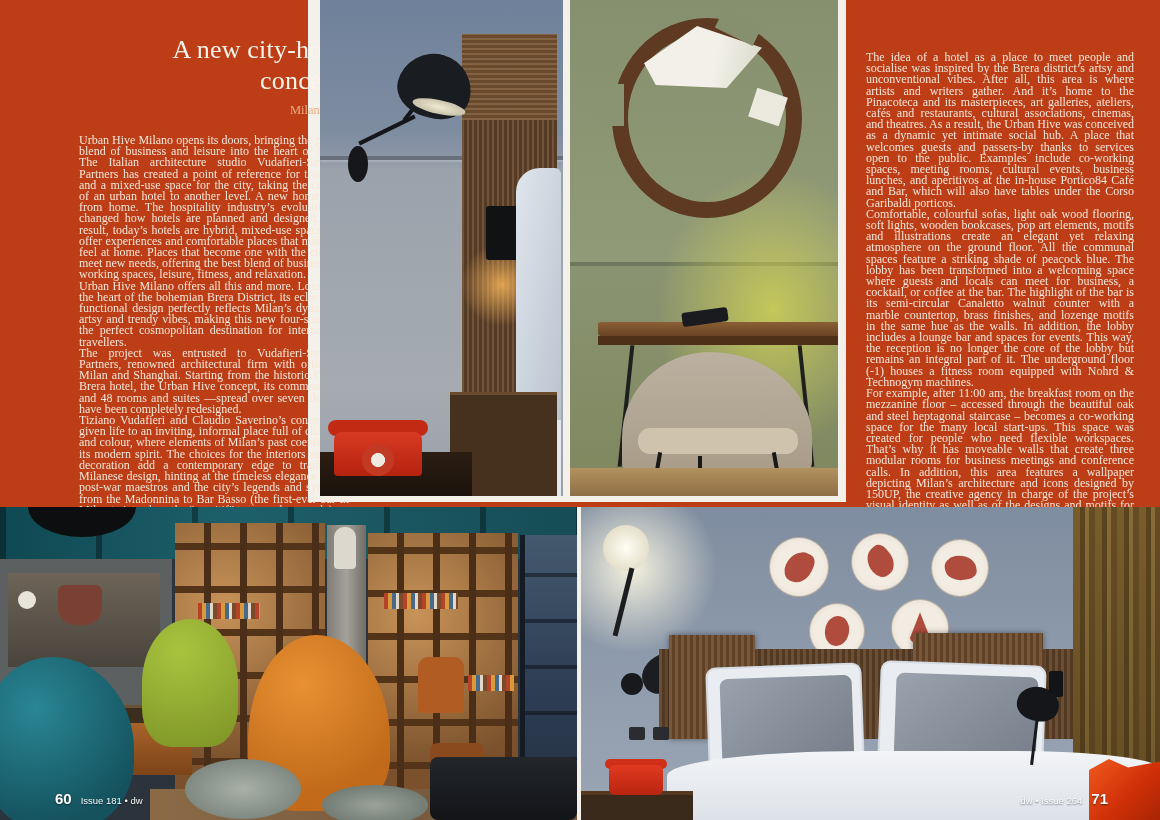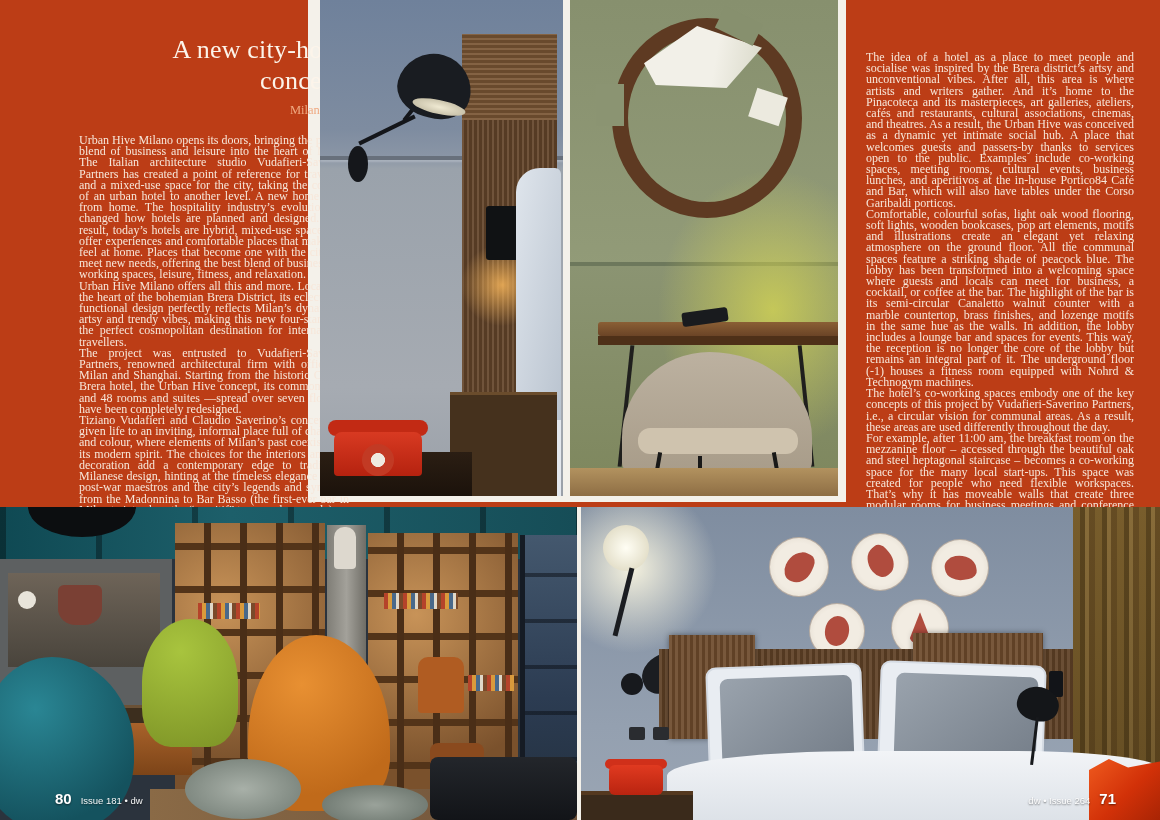--- a/index.html
+++ b/index.html
@@ -151,21 +151,21 @@
       clip-path:polygon(0 18%,28% 0,55% 14%,100% 4%,100% 100%,0 100%);}
   .pd-lamp3{left:436px;top:180px;width:42px;height:34px;background:#141619;border-radius:50% 50% 45% 45%;transform:rotate(12deg);}
   .pd-stem3{left:452px;top:210px;width:3px;height:48px;background:#17191c;transform:rotate(7deg);}
 
   
   .folio{position:absolute;display:flex;align-items:baseline;gap:9px;color:#ffffff;
          font-family:"Liberation Sans", sans-serif;text-shadow:0 1px 2px rgba(0,0,0,.55);}
   .folio .num{font-size:15px;font-weight:bold;}
   .folio .iss{font-size:9.5px;opacity:.95;}
   .folio-left{left:55px;top:790px;}
-  .folio-right{right:44px;top:790px;}
+  .folio-right{right:52px;top:790px;}
 </style>
 </head>
 <body>
 
 <div class="spread">
 
   <div class="abs backing" style="left:308px;top:0;width:538px;height:502px;"></div>
   <div class="abs backing" style="left:573px;top:507px;width:12px;height:313px;"></div>
 
   <div class="abs left-col">
@@ -221,21 +221,20 @@
     <div class="pb-chair-seat"></div>
     <div class="pb-chleg c1"></div>
     <div class="pb-chleg c2"></div>
     <div class="pb-chleg c3"></div>
     <div class="pb-floor"></div>
   </figure>
 
   <div class="abs right-col bodytext">
     <p>The idea of a hotel as a place to meet people and socialise was inspired by the Brera district’s artsy and unconventional vibes. After all, this area is where artists and writers gather. And it’s home to the Pinacoteca and its masterpieces, art galleries, ateliers, cafés and restaurants, cultural associations, cinemas, and theatres. As a result, the Urban Hive was conceived as a dynamic yet intimate social hub. A place that welcomes guests and passers-by thanks to services open to the public. Examples include co-working spaces, meeting rooms, cultural events, business lunches, and aperitivos at the in-house Portico84 Café and Bar, which will also have tables under the Corso Garibaldi porticos.</p>
     <p>Comfortable, colourful sofas, light oak wood flooring, soft lights, wooden bookcases, pop art elements, motifs and illustrations create an elegant yet relaxing atmosphere on the ground floor. All the communal spaces feature a striking shade of peacock blue. The lobby has been transformed into a welcoming space where guests and locals can meet for business, a cocktail, or coffee at the bar. The highlight of the bar is its semi-circular Canaletto walnut counter with a marble countertop, brass finishes, and lozenge motifs in the same hue as the walls. In addition, the lobby includes a lounge bar and spaces for events. This way, the reception is no longer the core of the lobby but remains an integral part of it. The underground floor (-1) houses a fitness room equipped with Nohrd &amp; Technogym machines.</p>
-    <p>The hotel’s co-working spaces embody one of the key concepts of this project by Vudafieri-Saverino Partners, i.e., a circular vision for communal areas. As a result, these areas are used differently throughout the day.</p>
     <p>For example, after 11:00 am, the breakfast room on the mezzanine floor – accessed through the beautiful oak and steel heptagonal staircase – becomes a co-working space for the many local start-ups. This space was created for people who need flexible workspaces. That’s why it has moveable walls that create three modular rooms for business meetings and conference calls. In addition, this area features a wallpaper depicting Milan’s architecture and icons designed by 150UP, the creative agency in charge of the project’s visual identity as well as of the designs and motifs for the interiors, lifts, windows, posters, and ceramic plates.</p>
   </div>
 
   <figure class="abs photo" style="left:0;top:507px;width:577px;height:313px;margin:0;" title="Lounge and co-working area: teal ceiling, walnut open bookshelves, grey columns, teal, green and orange velvet armchairs, round stone side tables, window at dusk">
     <div class="pc-bg"></div>
     <div class="pc-ceiling"></div>
     <div class="pc-clamp"></div>
     <div class="pc-leftwall"></div>
     <div class="pc-art"></div>
     <div class="pc-clock"></div>
@@ -301,21 +300,21 @@
     <div class="pd-sw pd-sw2"></div>
     <div class="pd-ptable"></div>
     <div class="pd-phone-handset"></div>
     <div class="pd-phone-body"></div>
     <div class="pd-cube"></div>
     <div class="pd-lamp3"></div>
     <div class="pd-stem3"></div>
   </figure>
 
   <div class="folio folio-left">
-    <span class="num">80</span>
+    <span class="num">60</span>
     <span class="iss">Issue 181 • dw</span>
   </div>
   <div class="folio folio-right">
     <span class="iss">dw • Issue 264</span>
     <span class="num">71</span>
   </div>
 
 </div>
 
 </body></html>

